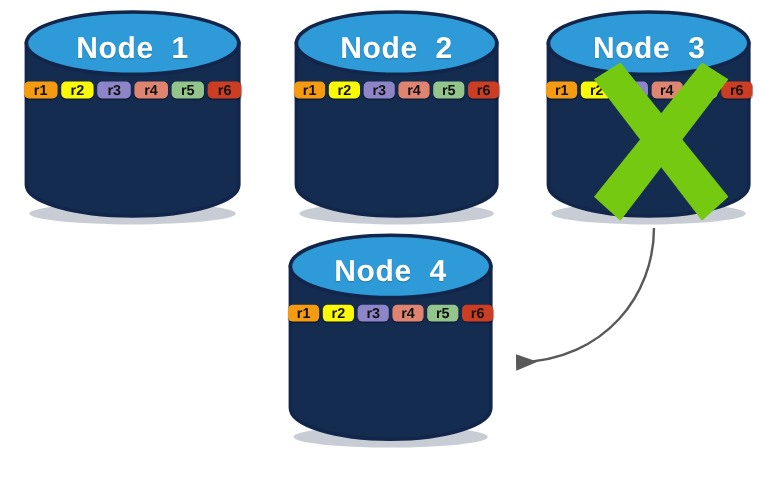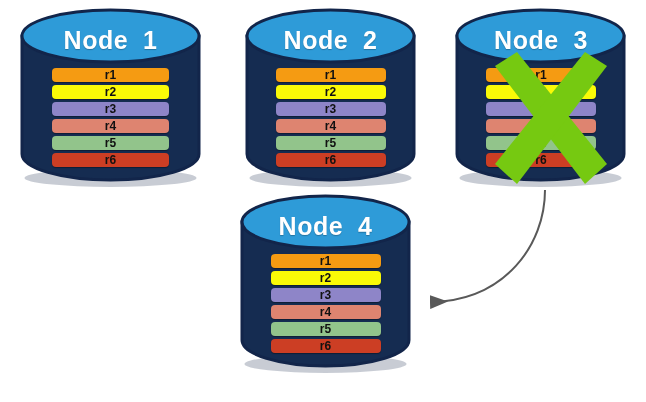--- a/index.html
+++ b/index.html
@@ -38,21 +38,21 @@
     letter-spacing: 0.5px;
     white-space: pre;
     text-shadow: 0 1px 1px rgba(0,0,0,0.25);
     pointer-events: none;
   }
   .rows {
     position: absolute;
     left: 0;
     width: 100%;
     display: flex;
-    flex-direction: column;
+    flex-direction: row;
     align-items: center;
     gap: 3px;
   }
   .row {
     position: relative;
     height: 14px;
     border-radius: 4px;
     box-sizing: border-box;
     display: flex;
     align-items: center;

